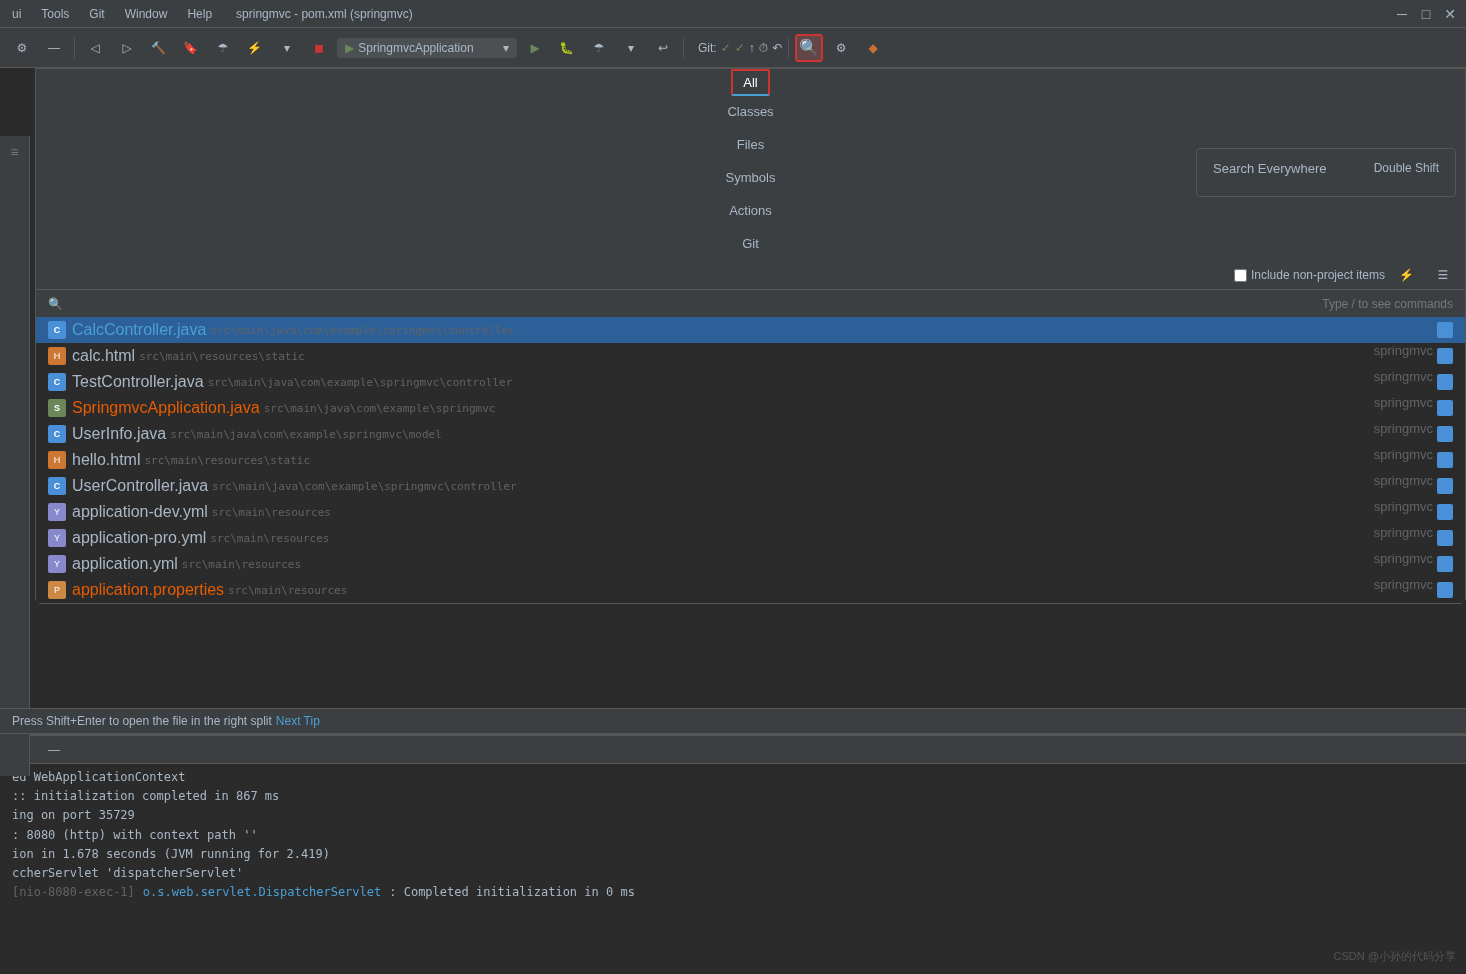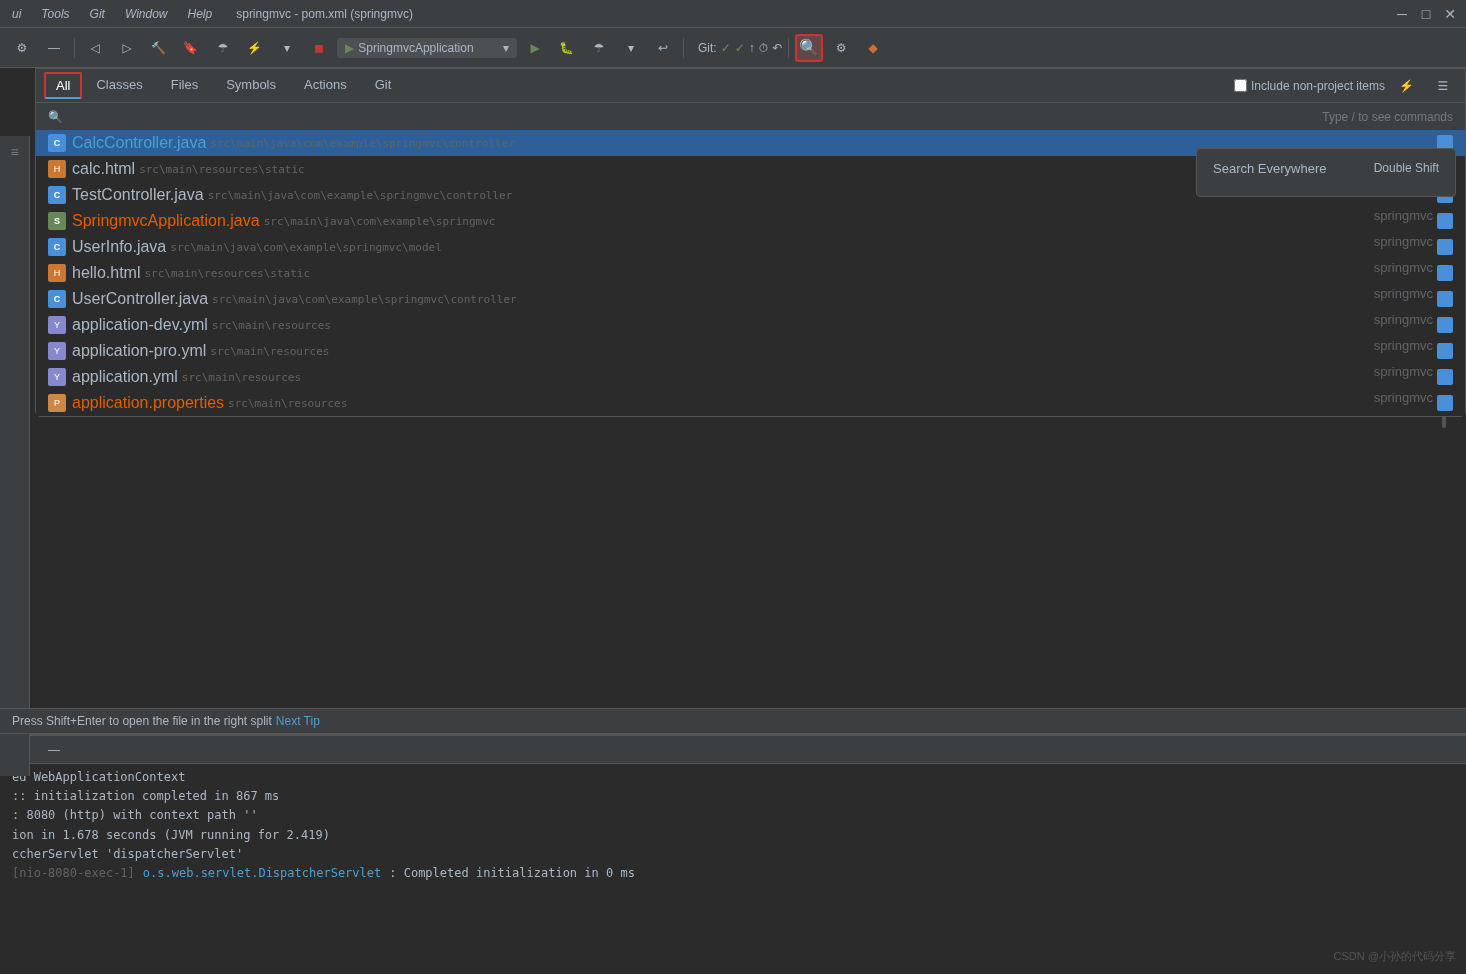--- a/index.html
+++ b/index.html
@@ -22,21 +22,20 @@
       align-items: center;
       padding: 0 8px;
       gap: 12px;
       border-bottom: 1px solid #555;
     }
     .menu-item {
       color: #a9b7c6;
       font-size: 12px;
       cursor: pointer;
       padding: 2px 4px;
-      font-style: italic;
     }
     .menu-title {
       color: #a9b7c6;
       font-size: 12px;
       margin-left: 8px;
     }
     .window-controls {
       margin-left: auto;
       display: flex;
       gap: 8px;
@@ -122,20 +121,21 @@
       border-radius: 0 0 6px 6px;
     }
 
     .search-tabs {
       display: flex;
       background: #3c3f41;
       border-bottom: 1px solid #555;
       padding: 0 8px;
       gap: 0;
       align-items: center;
+      flex-direction: column;
     }
 
     .search-tab {
       padding: 8px 14px;
       cursor: pointer;
       color: #a9b7c6;
       font-size: 13px;
       border-bottom: 2px solid transparent;
     }
     .search-tab.active {
@@ -656,20 +656,23 @@
     <div class="toolbar-btn">—</div>
   </div>
   <div class="bottom-content">
     <div class="console-line">
       <span class="console-text">ed WebApplicationContext</span>
     </div>
     <div class="console-line">
       <span class="console-text">:: initialization completed in 867 ms</span>
     </div>
     <div class="console-line">
+      <span class="console-text">ing on port 35729</span>
+    </div>
+    <div class="console-line">
       <span class="console-text">: 8080 (http) with context path ''</span>
     </div>
     <div class="console-line">
       <span class="console-text">ion in 1.678 seconds (JVM running for 2.419)</span>
     </div>
     <div class="console-line">
       <span class="console-text">ccherServlet 'dispatcherServlet'</span>
     </div>
     <div class="console-line">
       <span class="console-prefix">[nio-8080-exec-1]</span>

